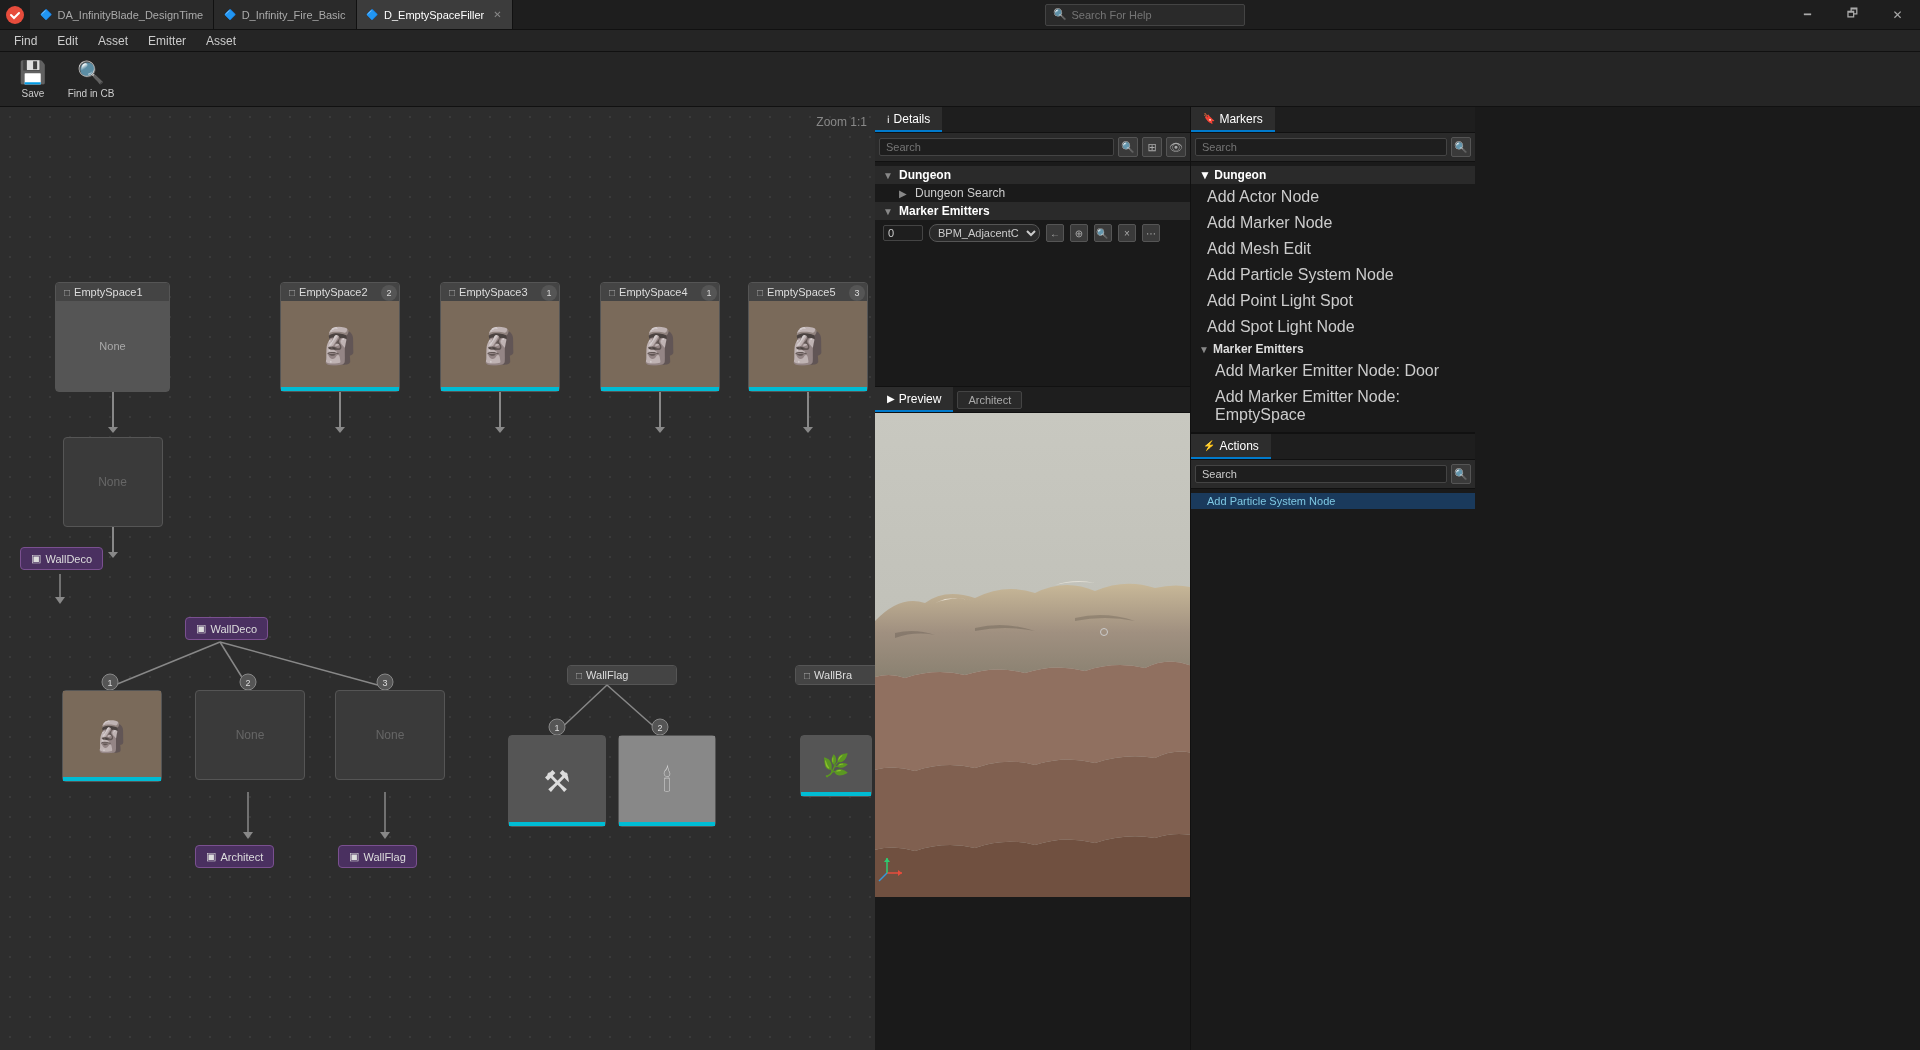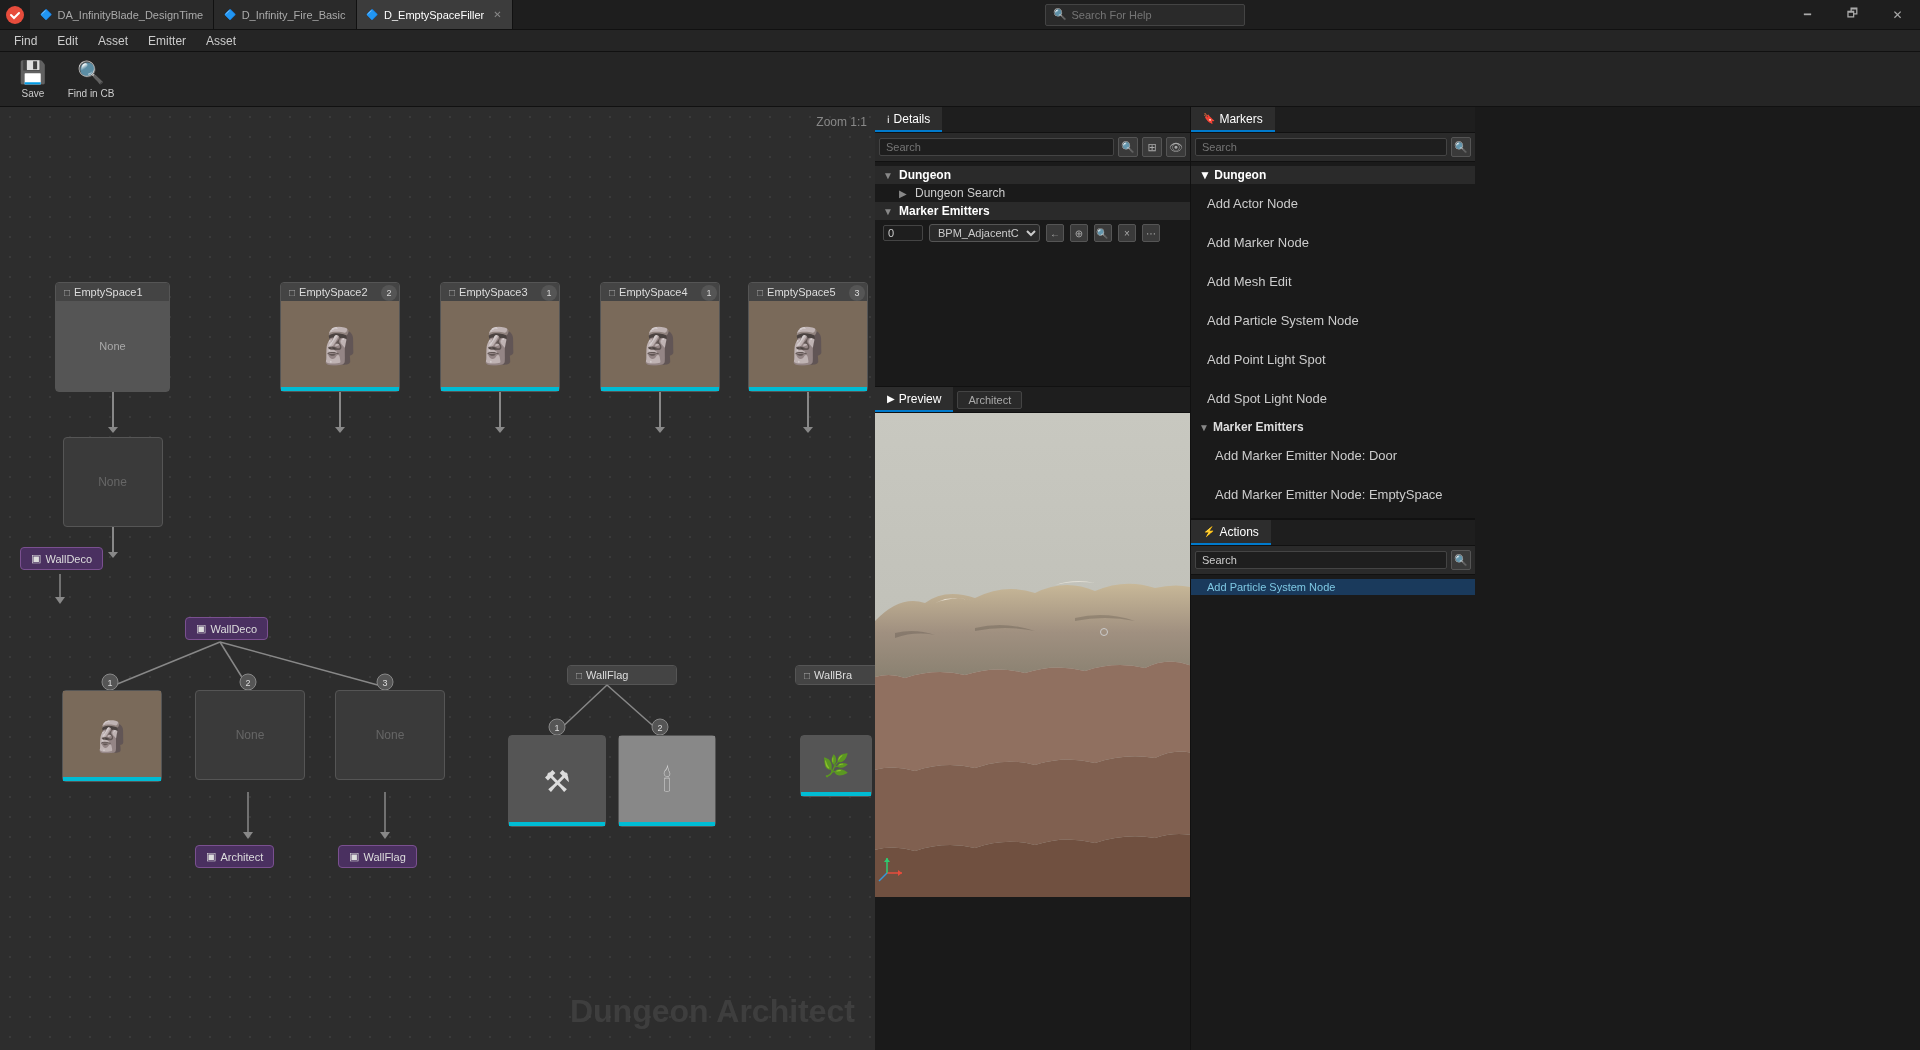--- a/index.html
+++ b/index.html
@@ -154,21 +154,21 @@
     .marker-emitters-row .btn {
       width: 18px; height: 18px; display: flex; align-items: center; justify-content: center;
       background: #3a3a3a; border: 1px solid #555; border-radius: 2px; cursor: pointer;
       font-size: 12px; color: #ccc;
     }
     .me-value-row {
       display: flex; align-items: center; padding: 4px 8px; gap: 6px; font-size: 11px;
     }
     .me-value-row .val { width: 40px; background: #1e1e1e; border: 1px solid #444; padding: 1px 4px; border-radius: 2px; color: #ccc; }
     .me-value-row select {
-      background: #2a2a2a; border: 1px solid #555; color: #ccc; font-size: 11px; padding: 1px 4px; border-radius: 3px;
+      background: #2a2a2a; border: 1px solid #555; color: #ccc; font-size: 11px; padding: 1px 4px; border-radius: 8px;
     }
     .me-value-row .icon-btn {
       width: 18px; height: 18px; display: flex; align-items: center; justify-content: center;
       background: #3a3a3a; border: 1px solid #555; border-radius: 2px; cursor: pointer; font-size: 10px; color: #aaa;
     }
 
     
     #markers-panel {
       flex: 1; border-bottom: 1px solid #111; display: flex; flex-direction: column;
     }
@@ -182,21 +182,21 @@
     .markers-search input {
       flex: 1; background: #1e1e1e; border: 1px solid #444; border-radius: 2px;
       color: #ccc; font-size: 11px; padding: 2px 6px; outline: none;
     }
     .markers-search .search-btn {
       width: 20px; height: 20px; display: flex; align-items: center; justify-content: center;
       background: #3a3a3a; border: 1px solid #555; border-radius: 2px; cursor: pointer; font-size: 11px; color: #aaa;
     }
     .markers-tree { padding: 4px 0; overflow-y: auto; flex: 1; }
     .markers-section { padding: 2px 8px; color: #fff; font-size: 12px; font-weight: bold; background: #2a2a2a; }
-    .markers-item { padding: 12px 16px; font-size: 13px; color: #ccc; cursor: pointer; }
+    .markers-item { padding: 4px 16px; font-size: 16px; color: #ccc; cursor: pointer; }
     .markers-subsection { padding: 2px 8px; font-size: 12px; font-weight: bold; color: #ddd; cursor: pointer; display: flex; align-items: center; gap: 4px; }
     .markers-subsection .expander { font-size: 10px; color: #888; }
     #actions-header {
       display: flex; align-items: center; background: #1e1e1e; border-bottom: 1px solid #111; height: 26px;
     }
     .actions-search {
       display: flex; align-items: center; padding: 4px; gap: 4px;
       background: #2a2a2a; border-bottom: 1px solid #111;
     }
     .actions-search input {
@@ -513,21 +513,20 @@
 
     <div style="position:absolute; left:800px; top:628px;">
       <div class="node-box" style="width:72px; position:relative;">
         <div class="node-thumbnail" style="height:60px; background:#555; display:flex; align-items:center; justify-content:center; font-size:22px;">
           🌿
           <div class="node-thumbnail-bar"></div>
         </div>
       </div>
     </div>
 
-    <div class="watermark">Dungeon Architect</div>
 
   </div>
 
   <div id="right-side">
 
     <div id="panels-left">
 
       <div id="details-panel">
         <div class="panel-header">
           <div class="panel-tab active">

